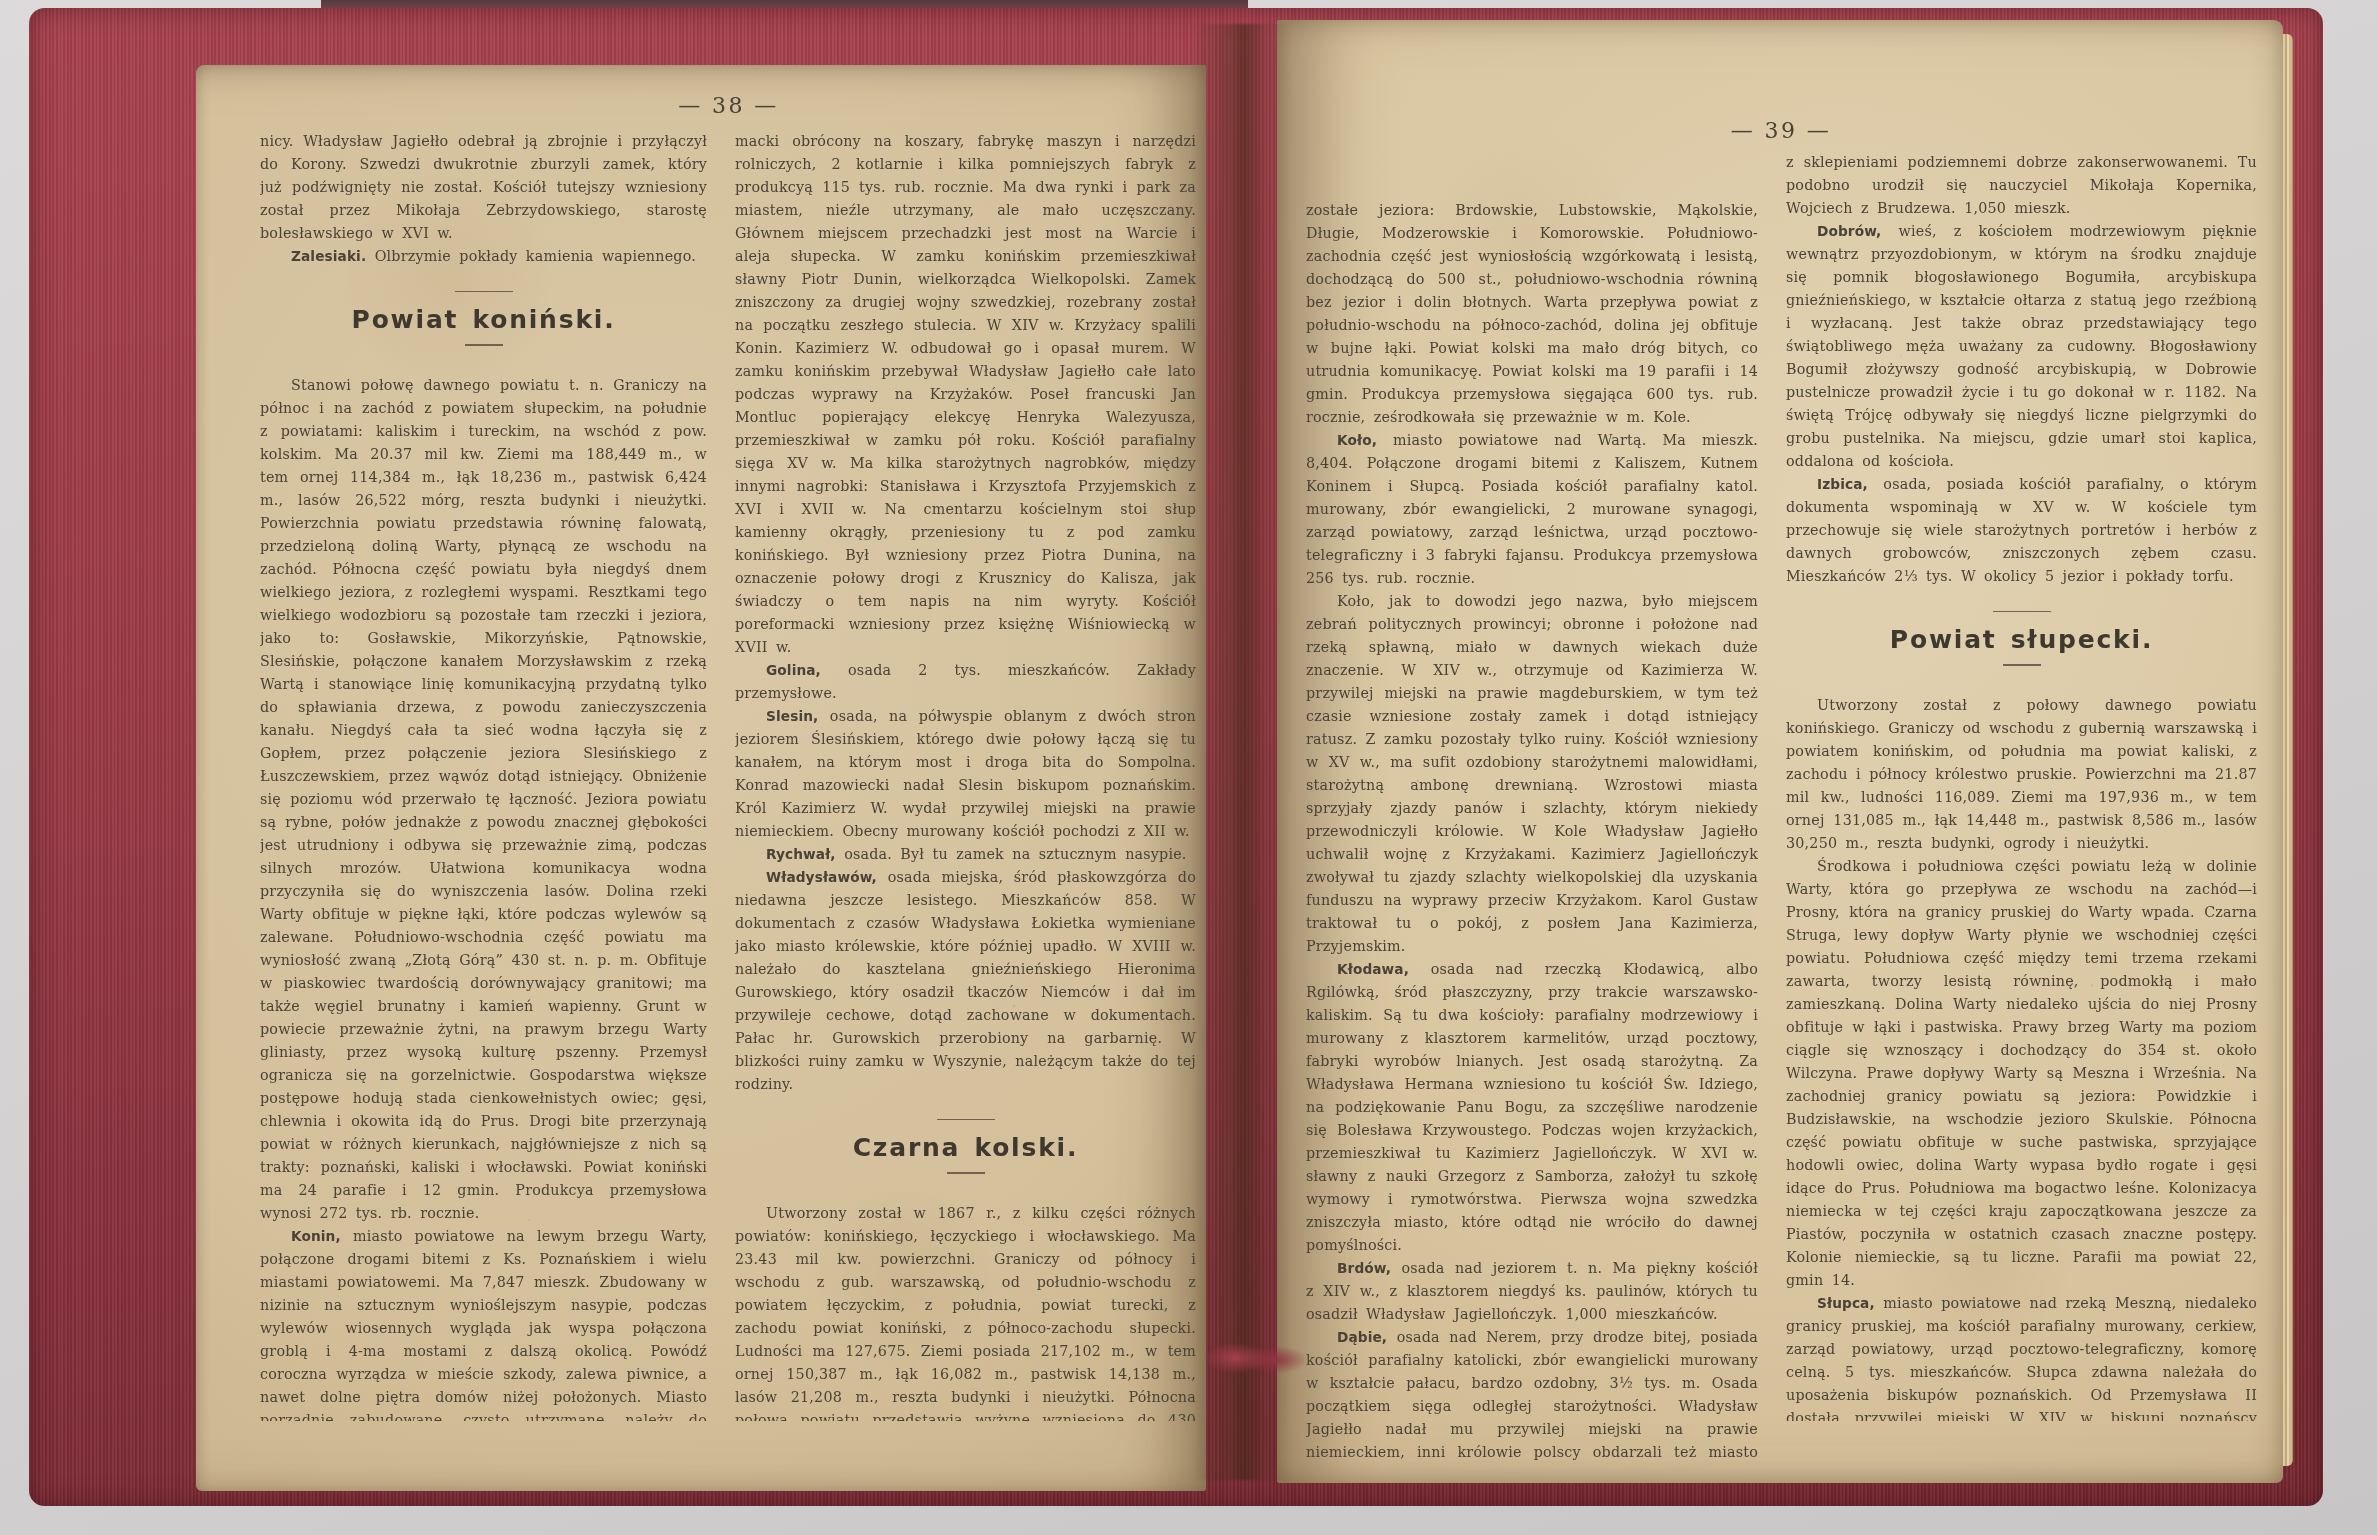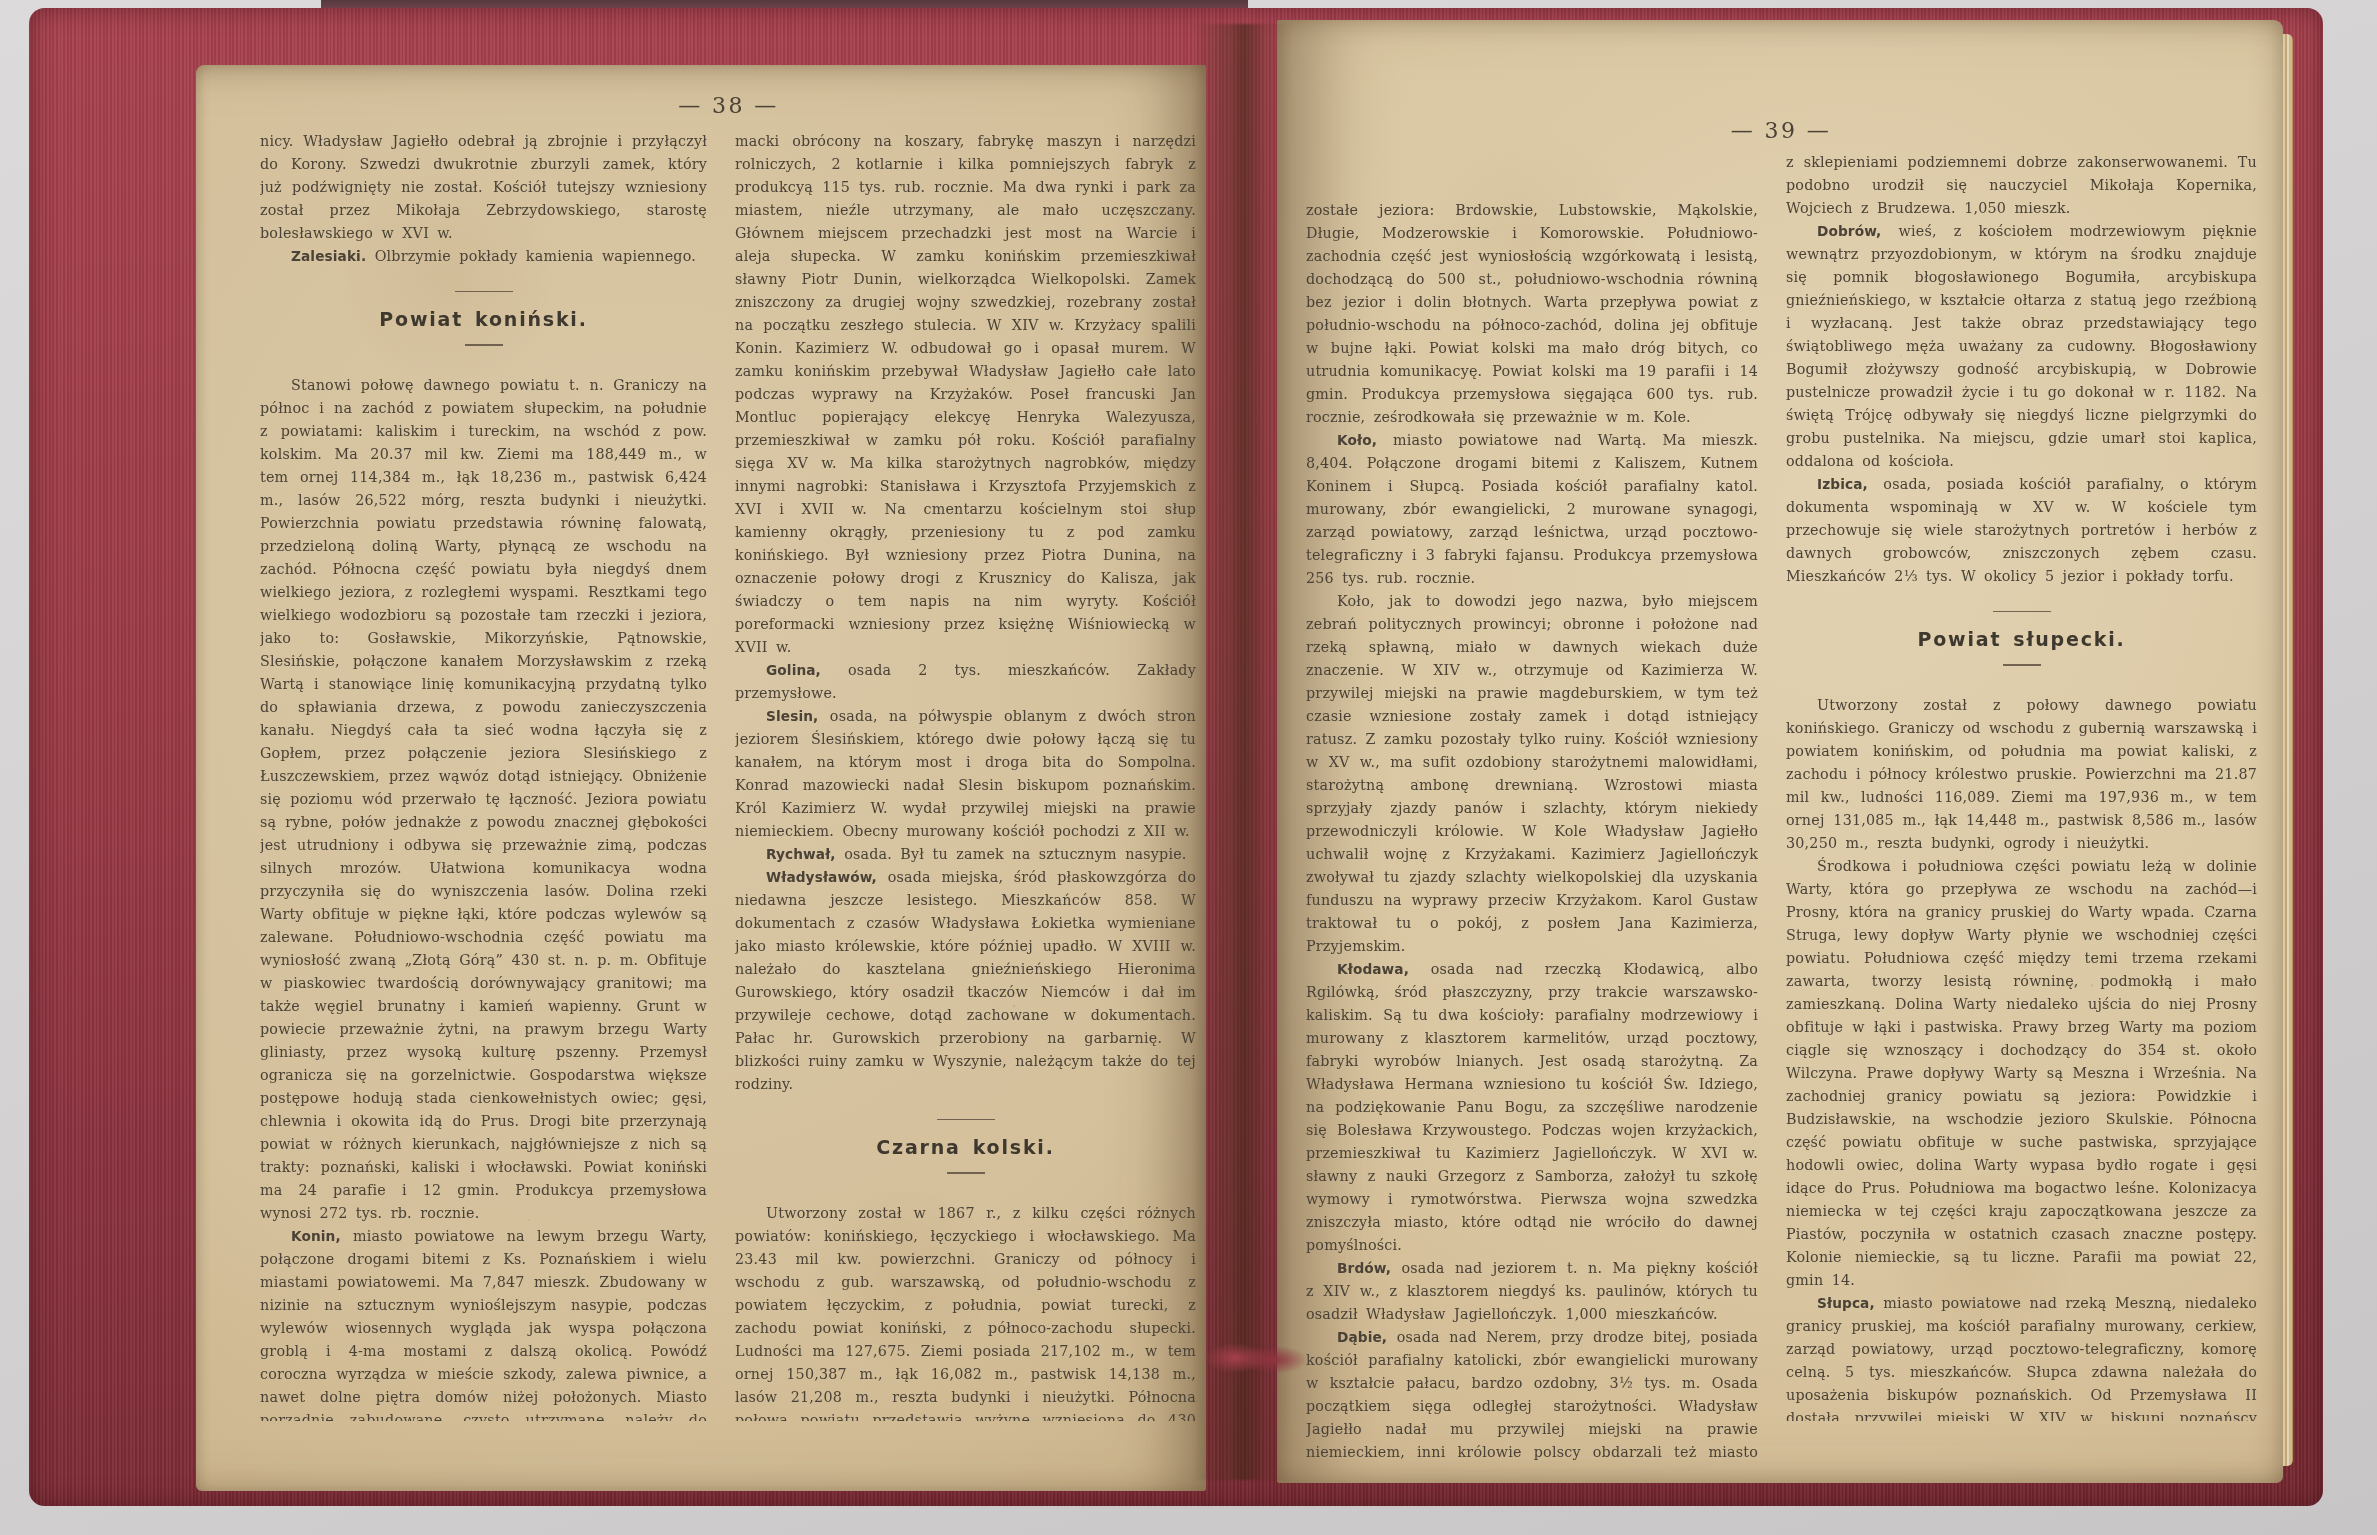--- a/index.html
+++ b/index.html
@@ -117,21 +117,21 @@
   #lc2{left:735px;top:130px;width:461px;height:1291px;}
   #rc1{left:1306px;top:151px;width:452px;height:1270px;margin-top:48px;}
   #rc2{left:1786px;top:151px;width:471px;height:1270px;}
 
   .col p{margin:0;text-indent:31px;}
   .col p.noindent{text-indent:0;}
   .lead{font-family:"DejaVu Sans", sans-serif;font-weight:700;font-size:13.7px;letter-spacing:0.1px;}
   .powiat-heading{
     margin:16.6px 0 13px;text-align:center;text-indent:0;
     font-family:"DejaVu Sans", sans-serif;font-weight:700;
-    font-size:19px;letter-spacing:1.8px;color:#3e382f;
+    font-size:25px;letter-spacing:1.8px;color:#3e382f;
   }
   .sep{height:1.2px;background:#564a3b;opacity:.8;}
   .sep.long{width:58px;margin:22.6px auto 16.6px;}
   .sep.short{width:38px;margin:10.7px auto 28.5px;}
 </style>
 </head>
 <body>
 
 <div id="screen">
   <div class="book-shadow"></div>

